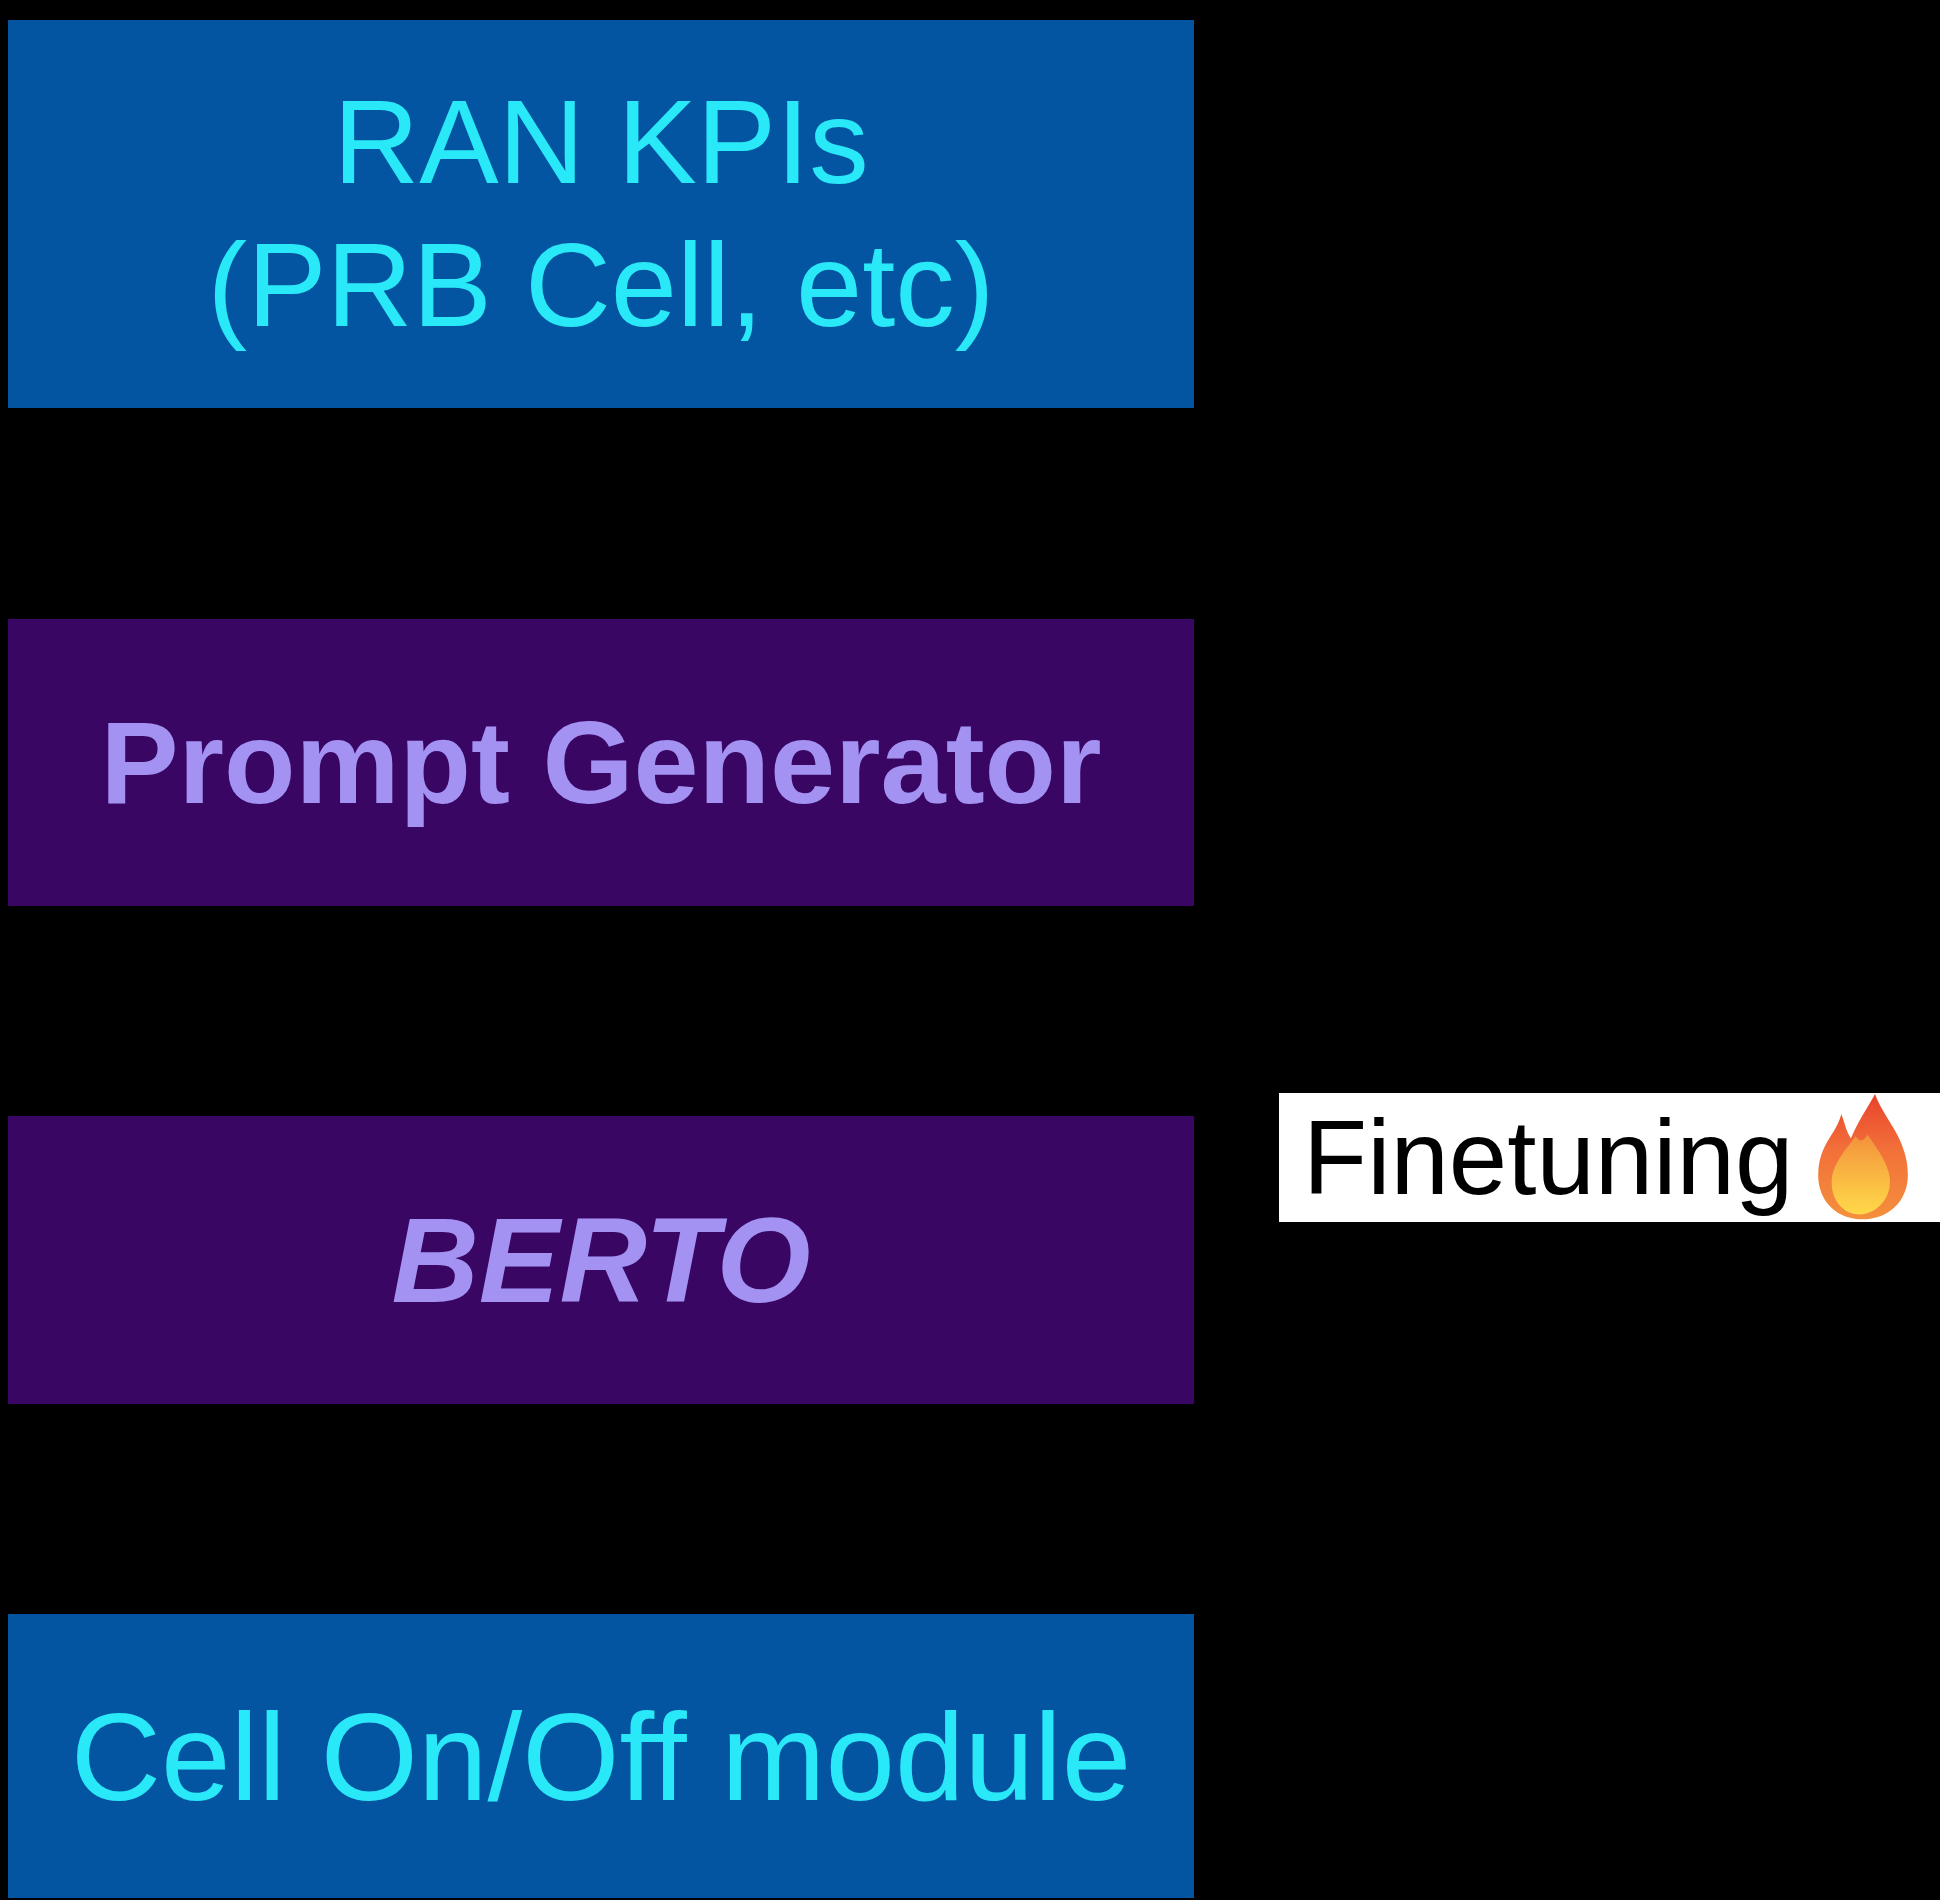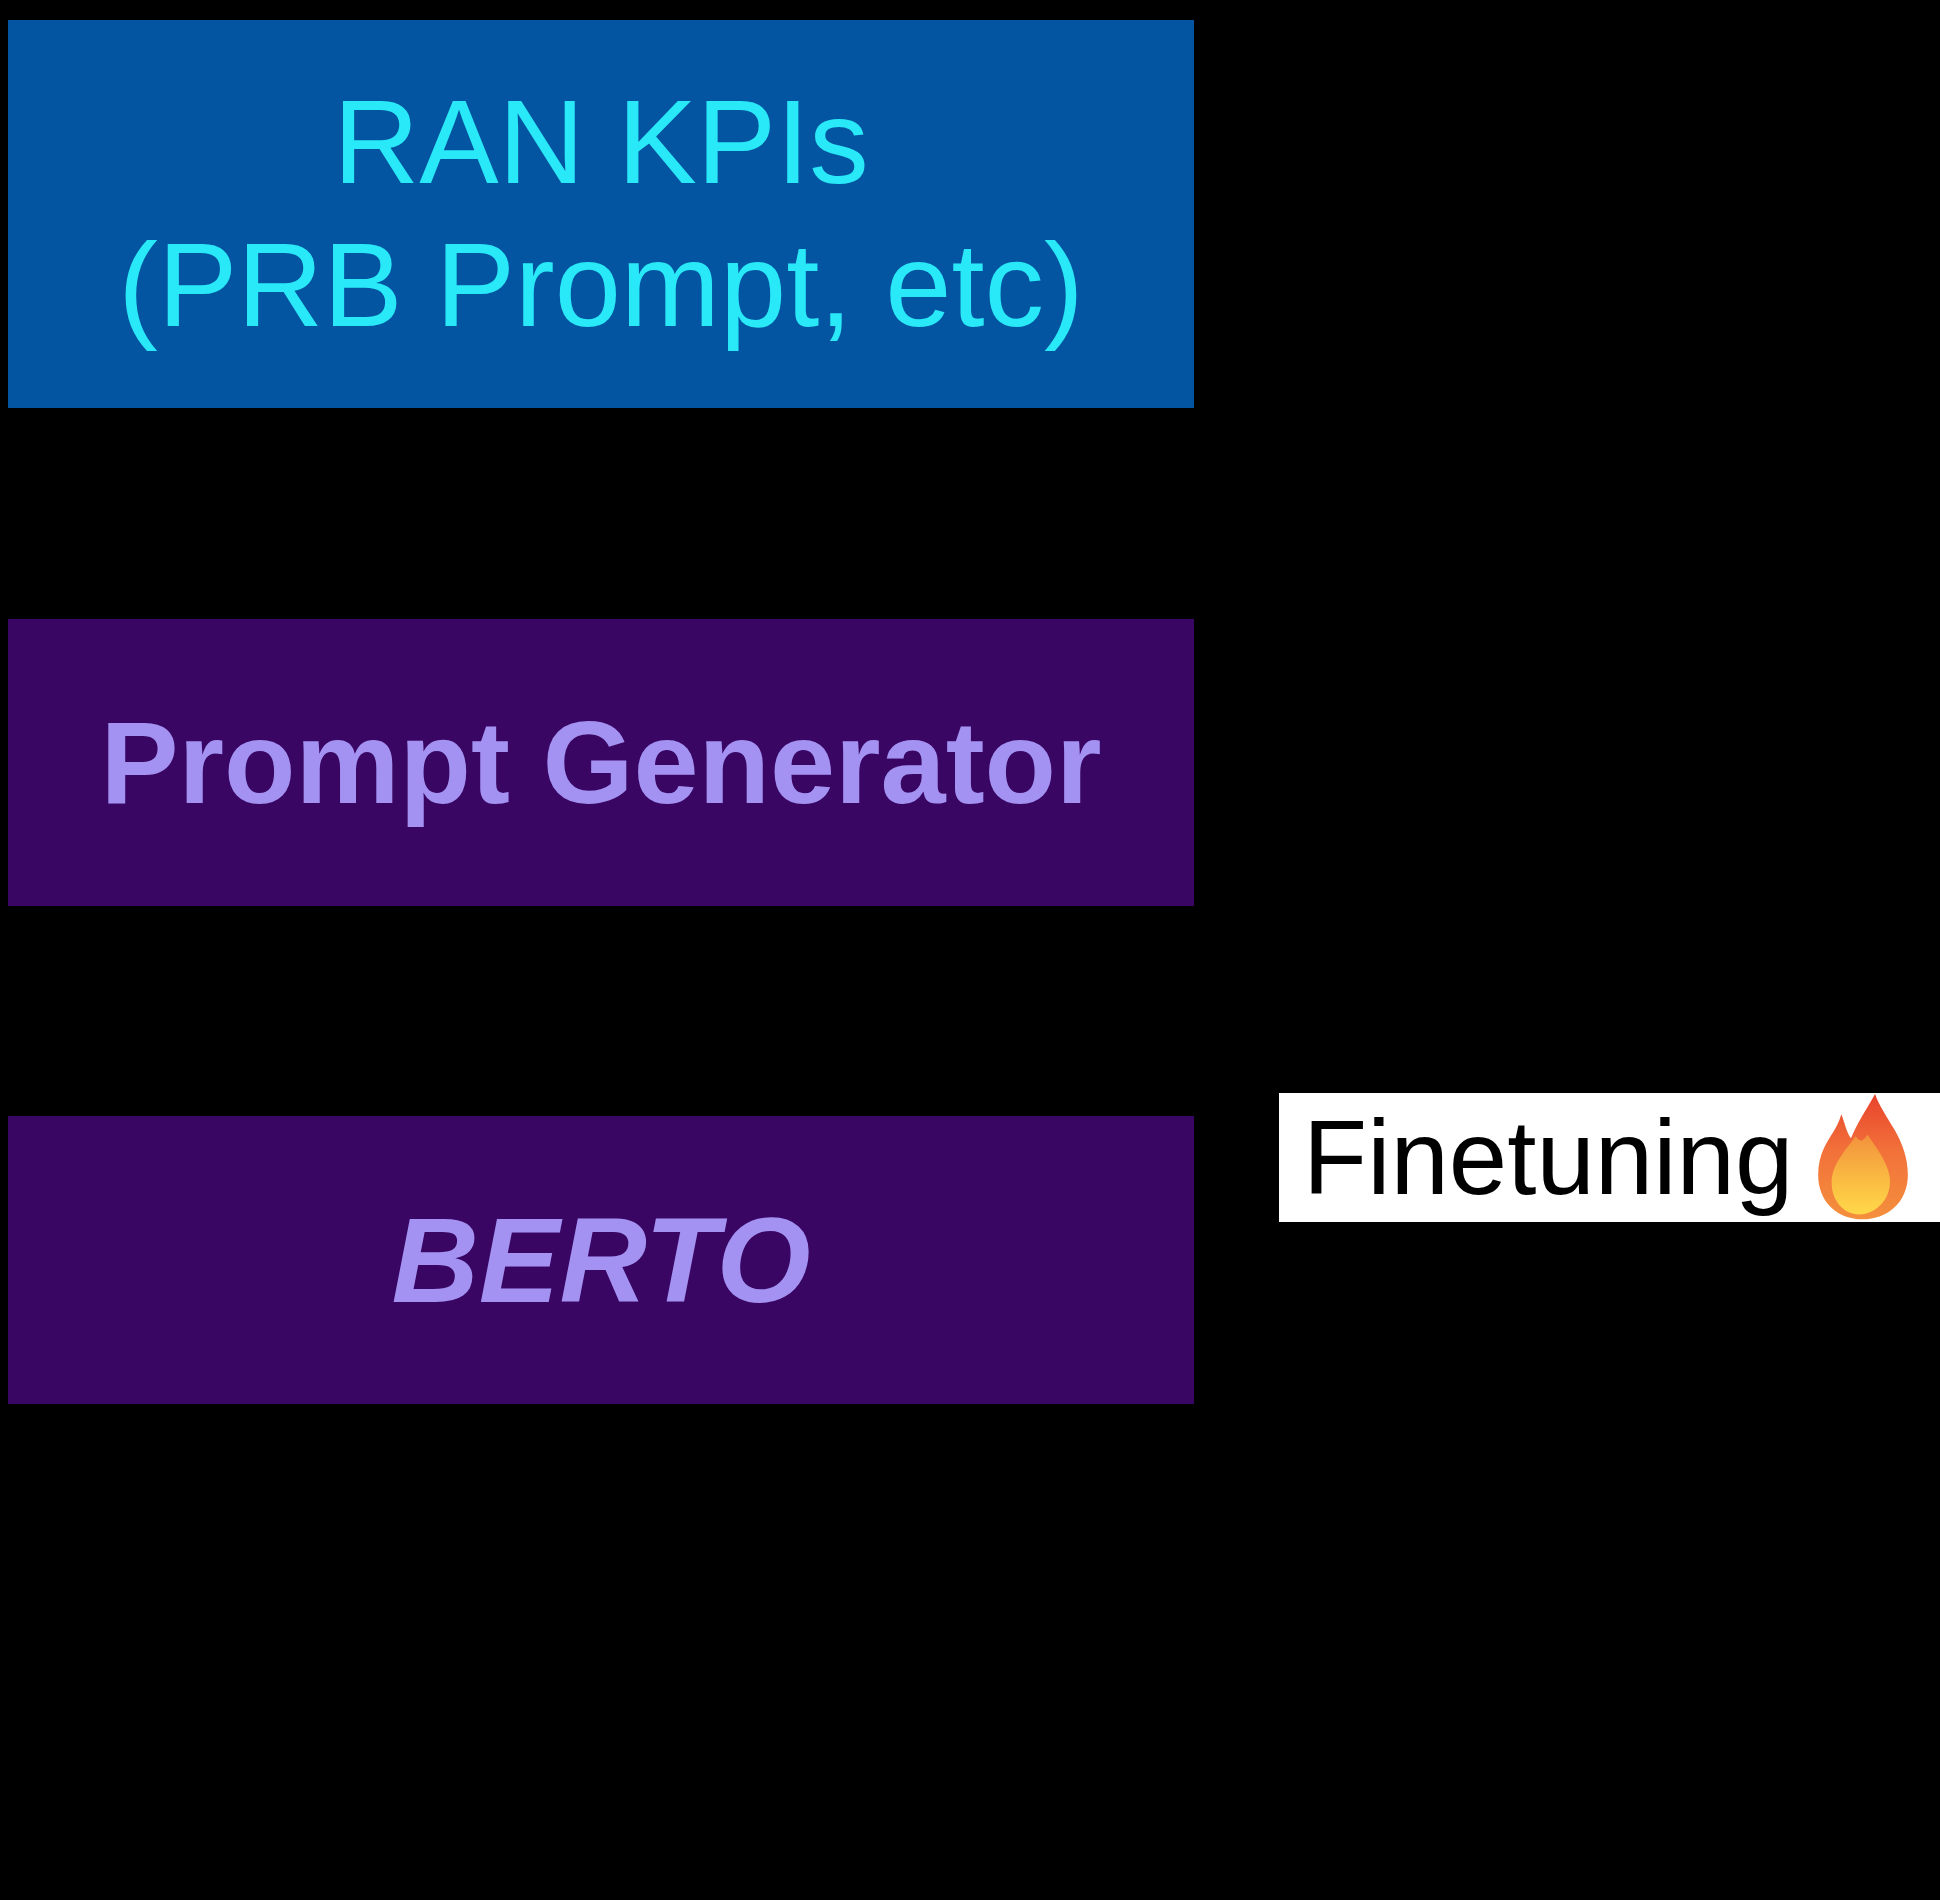--- a/index.html
+++ b/index.html
@@ -45,32 +45,35 @@
   }
 </style>
 </head>
 <body>
 
 <div class="canvas">
 
   <div class="box box-blue" id="box-ran-kpis">
     <div>
       <div>RAN KPIs</div>
-      <div>(PRB Prompt, etc)</div>
+      <div>(PRB Cell, etc)</div>
     </div>
   </div>
 
   <div class="box box-purple" id="box-prompt-generator">
     <span>Prompt Generator</span>
   </div>
 
   <div class="box box-purple" id="box-berto">
     <span>BERTO</span>
   </div>
 
+  <div class="box box-blue" id="box-cell-onoff">
+    <span>Cell On/Off module</span>
+  </div>
 
   <div class="annotation">
     <span>Finetuning</span>
     <svg class="flame" viewBox="0 0 100 140" xmlns="http://www.w3.org/2000/svg" aria-hidden="true">
       <defs>
         <linearGradient id="flameOuter" x1="0" y1="0" x2="0" y2="1">
           <stop offset="0" stop-color="#e8432c"></stop>
           <stop offset="0.45" stop-color="#f2713a"></stop>
           <stop offset="1" stop-color="#f4903c"></stop>
         </linearGradient>

